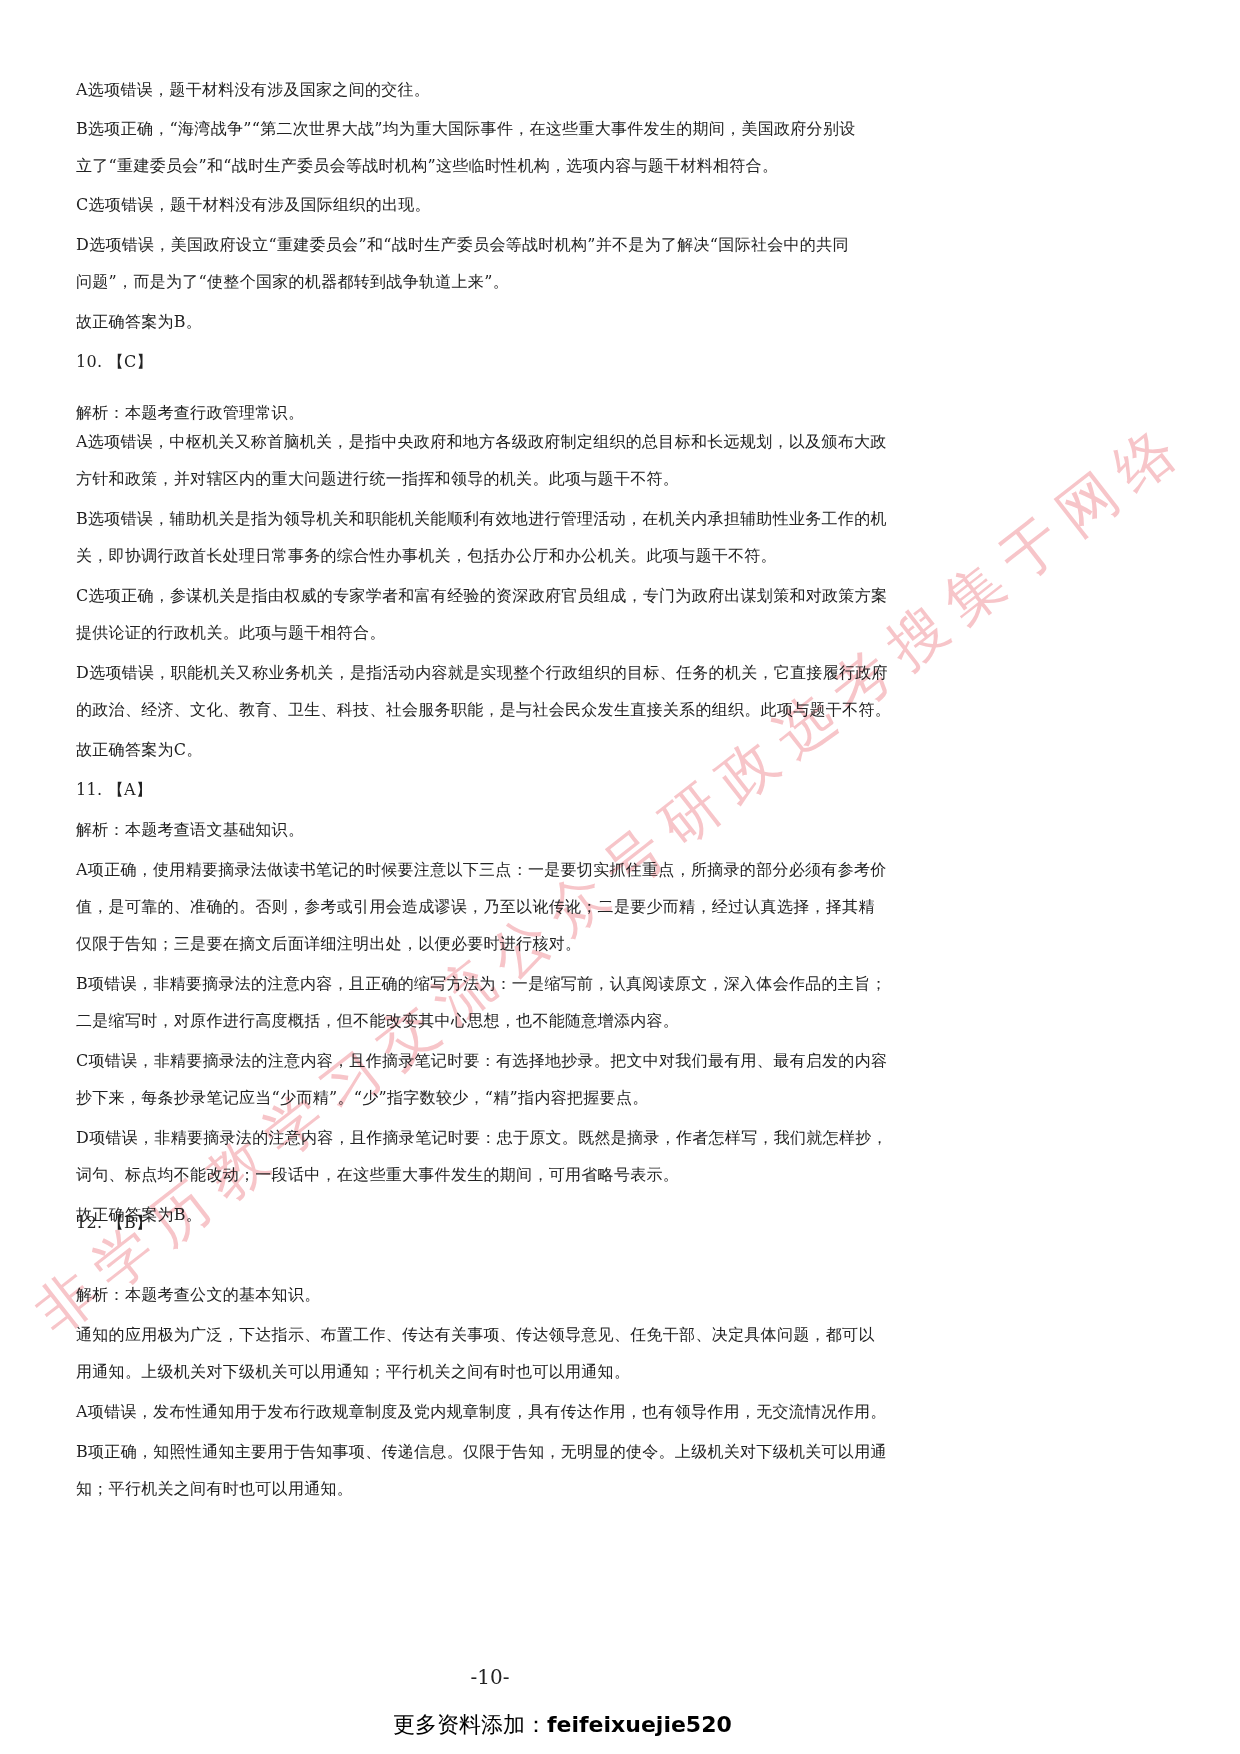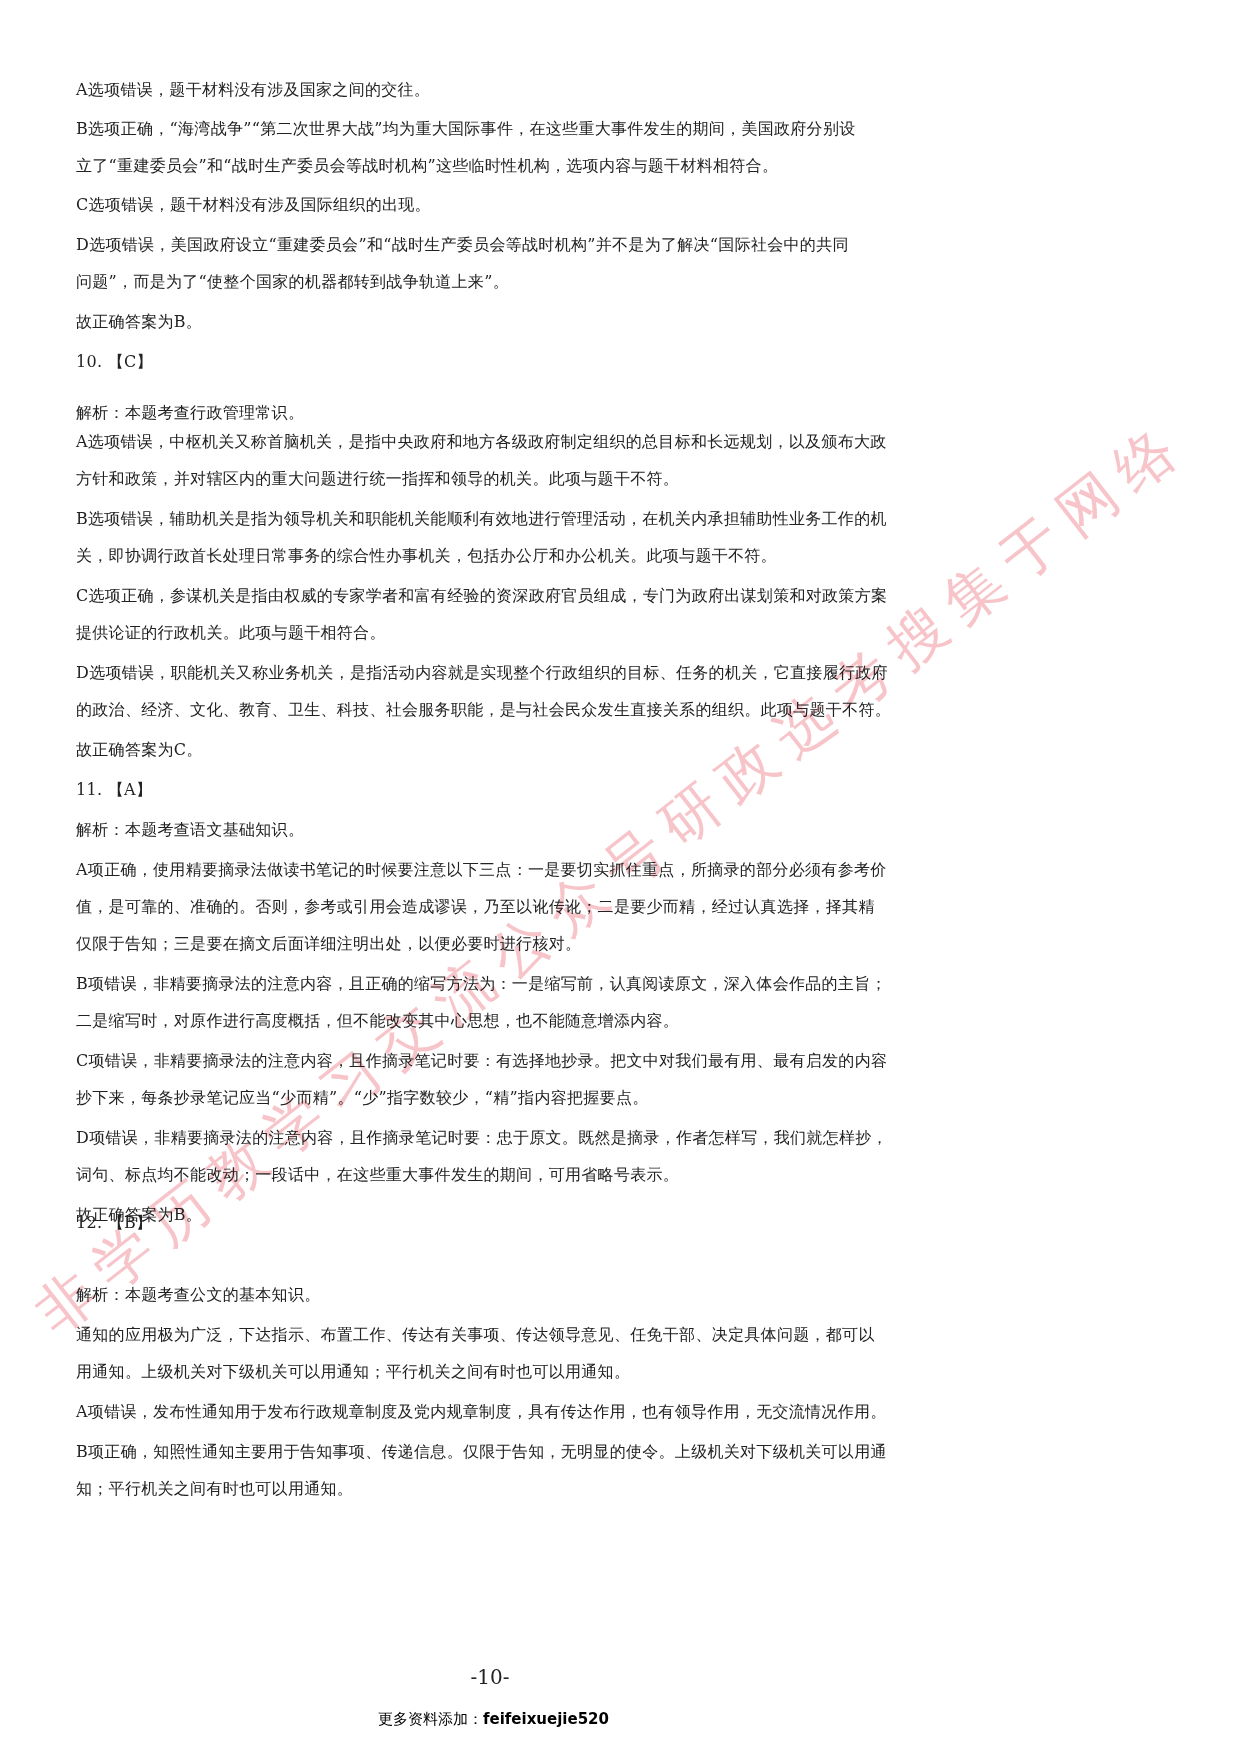--- a/index.html
+++ b/index.html
@@ -2,21 +2,21 @@
 <html><head>
 <meta charset="utf-8">
 <style>
   html, body { margin: 0; padding: 0; background: #ffffff; }
   body { width: 1240px; height: 1754px; position: relative; overflow: hidden;
          font-family: "DejaVu Serif", "Liberation Serif", serif; color: #222; }
   .page { position: absolute; left: 76px; top: 70px; width: 1090px; }
   .line { font-size: 16px; line-height: 40px; white-space: nowrap; letter-spacing: 0.3px; }
   .pnum { position: absolute; left: 0; width: 980px; top: 1665px; text-align: center;
           font-size: 20px; font-family: "DejaVu Serif", serif; color: #222; }
-  .footer { position: absolute; left: 378px; top: 1710px; font-size: 15px; color: #000; }
+  .footer { position: absolute; left: 393px; top: 1710px; font-size: 22px; color: #000; }
   .footer .en { font-family: "DejaVu Sans", "Liberation Sans", sans-serif; font-weight: bold; }
   .watermark { position: absolute; left: 20px; top: 1290px; transform-origin: 0 0;
                transform: rotate(-38deg); font-size: 58px; color: rgba(232,90,100,0.35);
                letter-spacing: 14px; white-space: nowrap; pointer-events: none;
                font-family: "DejaVu Sans", sans-serif; font-weight: 300; }
 </style>
 </head>
 <body>
 
 <div class="watermark">非学历教学习交流公众号研政选考搜集于网络</div>

